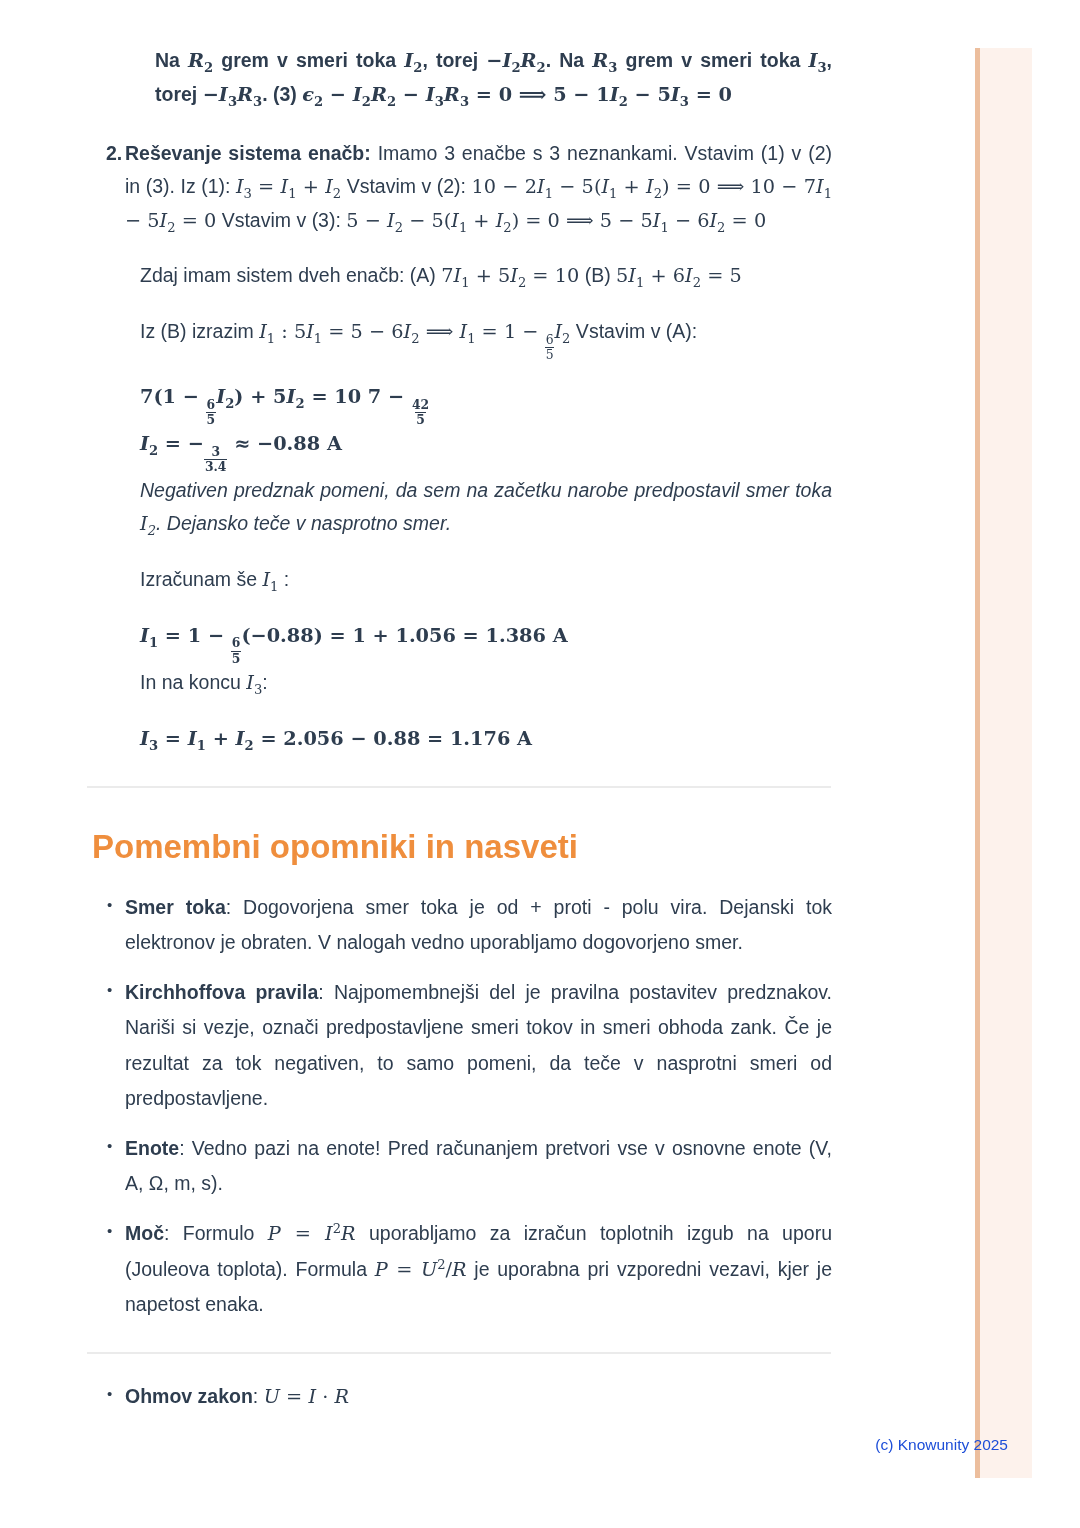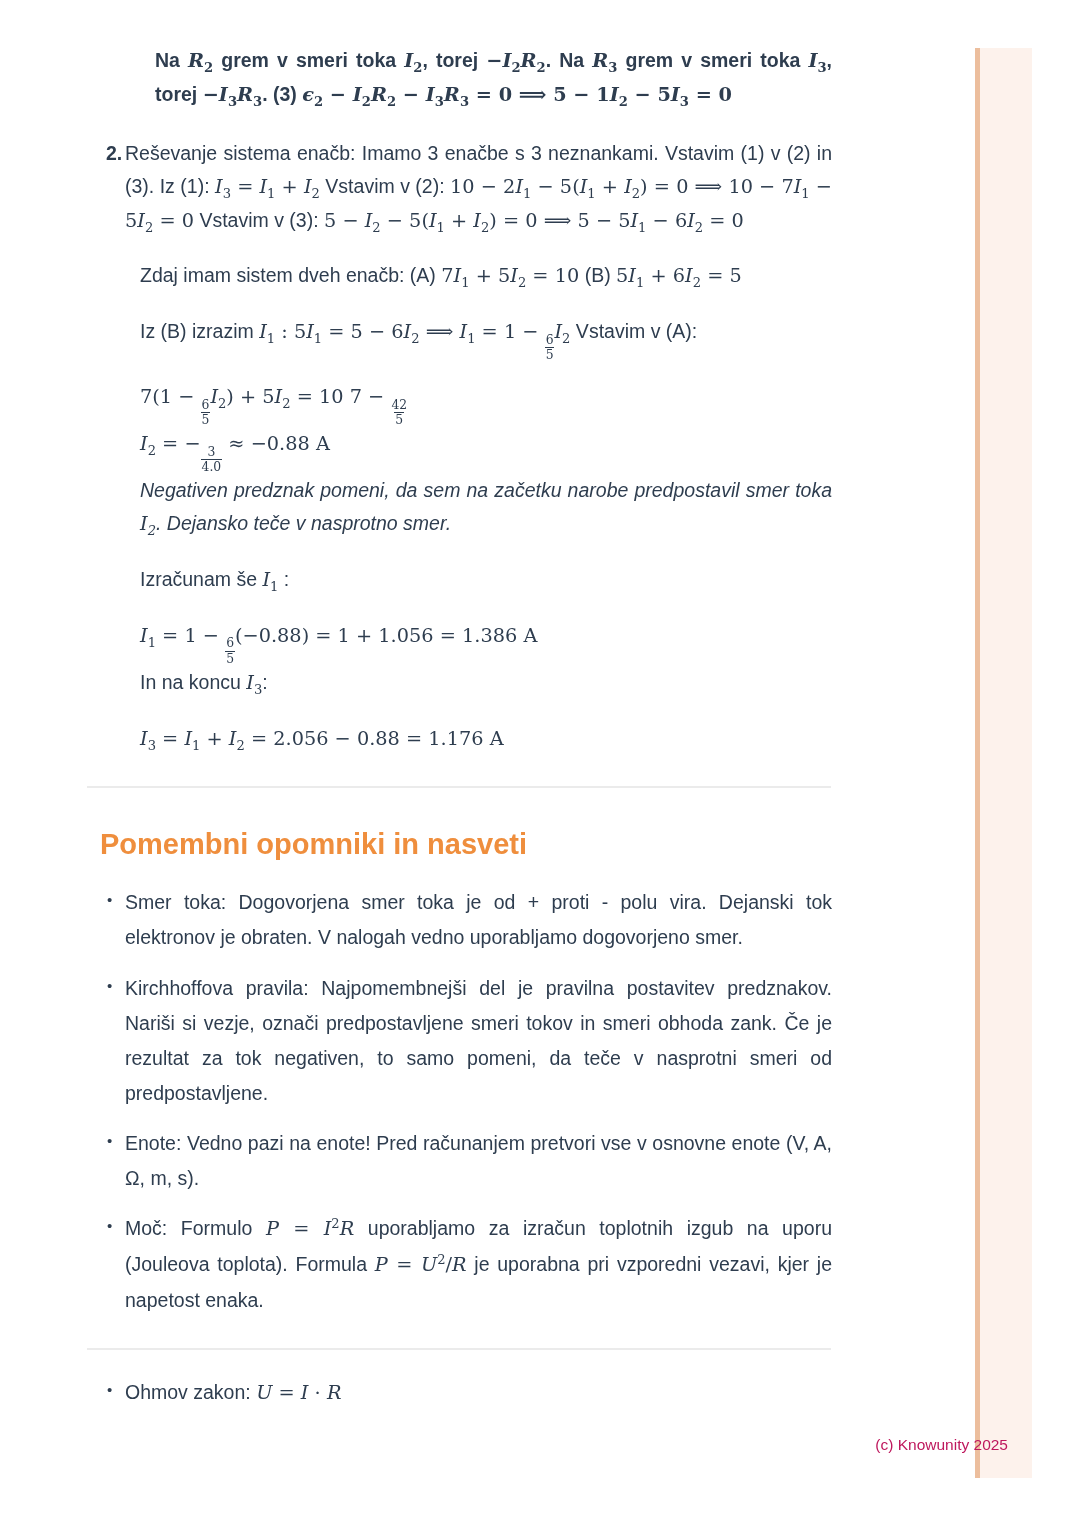--- a/index.html
+++ b/index.html
@@ -21,46 +21,46 @@
     font-size:19.5px;line-height:1.7;z-index:2;
   }
   .just{text-align:justify;}
   .indent1{margin:0 0 0 63px;font-weight:bold;}
   .indent2{margin-left:48px;}
   p{margin:0;}
   .mt-md{margin-top:22px;}
   .mt-sm{margin-top:18px;}
   .num-item{position:relative;padding-left:33px;margin-top:25px;}
   .num-marker{position:absolute;left:14px;top:0;font-weight:bold;}
-  b{font-weight:normal;}
+  b{font-weight:bold;}
   .note{font-style:italic;}
   .note .math{font-style:italic;}
-  .eq{white-space:nowrap;}
+  .eq{white-space:nowrap;font-weight:bold;}
   .math{font-family:"DejaVu Serif","DejaVu Sans",serif;font-size:0.99em;}
   .math i{font-style:italic;}
   .math sub{font-size:0.68em;line-height:0;}
   .math sup{font-size:0.68em;line-height:0;}
   .frac{
     display:inline-flex;flex-direction:column;align-items:center;
     vertical-align:-0.45em;font-size:0.64em;line-height:1.15;text-align:center;
   }
   .frac .den{border-top:1.4px solid currentColor;padding:0 1px;}
   .frac .num{padding:0 1px;}
   .divider{border:0;border-top:2px solid #ebebeb;margin:30px 0 0 -5px;width:744px;}
   .section-heading{
     color:var(--accent-color,#ef8e3d);
-    font-size:29px;font-weight:bold;margin:39px 0 0 8px;line-height:1.2;
+    font-size:33px;font-weight:bold;margin:39px 0 0 0;line-height:1.2;
   }
   .bullet-list{margin-top:24px;}
   .bullet{position:relative;padding-left:33px;margin-top:15px;line-height:1.8;}
   .bullet-icon{position:absolute;left:15px;top:1px;font-size:15px;}
   .bullet-list.summary .bullet{margin-top:25px;}
   .footer{
     position:absolute;top:1436px;right:72px;z-index:3;
-    color:#be185d;font-size:15.5px;
+    color:#1d4ed8;font-size:15.5px;
   }
 </style>
 </head>
 <body style="--accent-color: #ef8e3d; --text-color: #2e3d4f; --page-bg: #ffffff; --stripe-fill: #fdf2ec; --stripe-border: #ecbe9d;">
 
 <div class="edge-stripe"></div>
 
 <div class="content">
 
   <p class="indent1 just">Na <span class="math"><i>R</i><sub>2</sub></span> grem v smeri toka <span class="math"><i>I</i><sub>2</sub></span>, torej <span class="math">−<i>I</i><sub>2</sub><i>R</i><sub>2</sub></span>. Na <span class="math"><i>R</i><sub>3</sub></span> grem v smeri toka <span class="math"><i>I</i><sub>3</sub></span>, torej <span class="math">−<i>I</i><sub>3</sub><i>R</i><sub>3</sub></span>. (3) <span class="math"><i>ϵ</i><sub>2</sub> − <i>I</i><sub>2</sub><i>R</i><sub>2</sub> − <i>I</i><sub>3</sub><i>R</i><sub>3</sub> = 0  ⟹  5 − 1<i>I</i><sub>2</sub> − 5<i>I</i><sub>3</sub> = 0</span></p>
@@ -80,21 +80,21 @@
   <div class="indent2 mt-sm">
     <p class="eq"><span class="math">7(1 − </span><span class="math"><span class="frac">
             <span class="num">6</span>
             <span class="den">5</span>
           </span></span><span class="math"><i>I</i><sub>2</sub>) + 5<i>I</i><sub>2</sub> = 10 7 − </span><span class="math"><span class="frac">
             <span class="num">42</span>
             <span class="den">5</span>
           </span></span></p>
     <p class="eq"><span class="math"><i>I</i><sub>2</sub> = −</span><span class="math"><span class="frac">
             <span class="num">3</span>
-            <span class="den">4.0</span>
+            <span class="den">3.4</span>
           </span></span><span class="math"> ≈ −0.88 A</span></p>
   </div>
 
   <p class="indent2 just note">Negativen predznak pomeni, da sem na začetku narobe predpostavil smer toka <span class="math"><i>I</i><sub>2</sub></span>. Dejansko teče v nasprotno smer.</p>
 
   <p class="indent2 mt-md">Izračunam še <span class="math"><i>I</i><sub>1</sub></span> :</p>
 
   <div class="indent2 mt-md">
     <p class="eq"><span class="math"><i>I</i><sub>1</sub> = 1 − </span><span class="math"><span class="frac">
             <span class="num">6</span>

